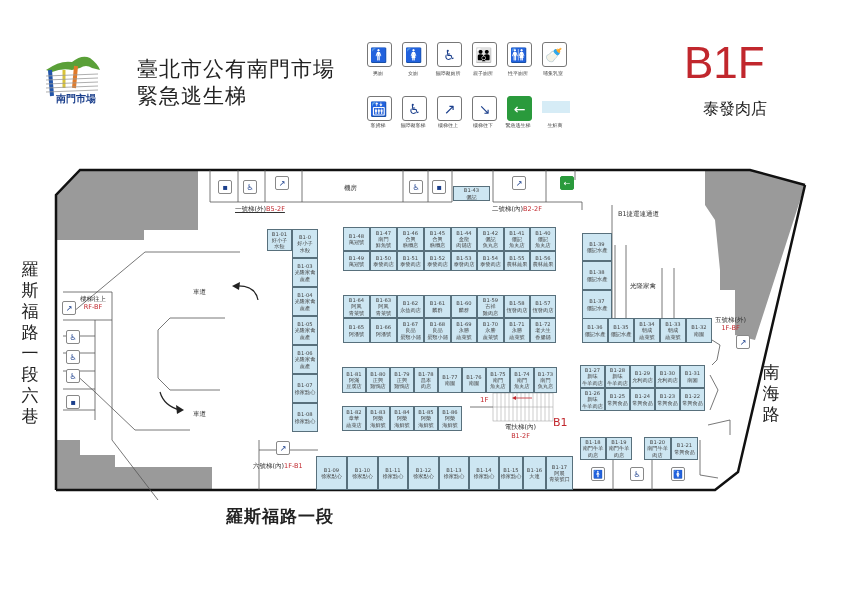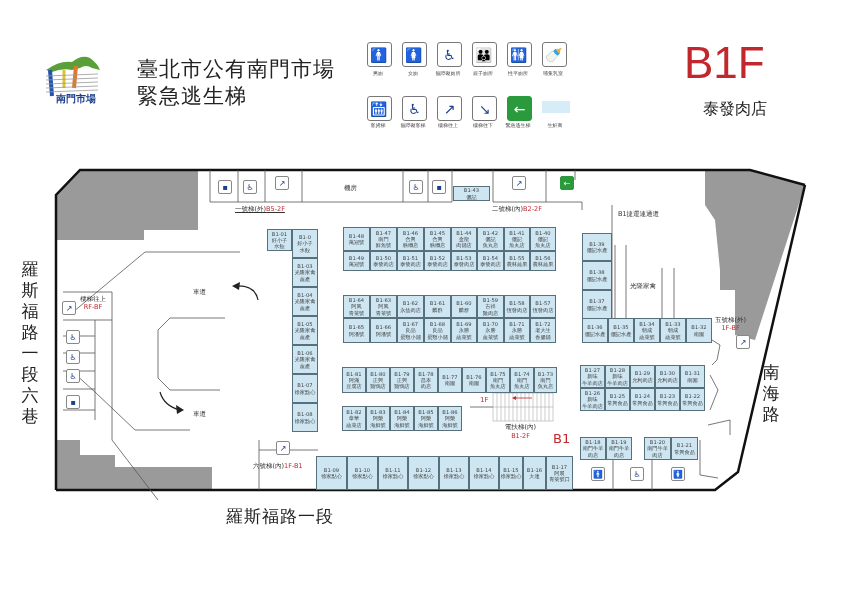--- a/index.html
+++ b/index.html
@@ -148,21 +148,21 @@
     <line x1="545" y1="393" x2="545" y2="421"></line>
       <line x1="549" y1="393" x2="549" y2="421"></line>
     <line x1="493" y1="407" x2="553" y2="407"></line>
   </g>
   <line x1="515" y1="398" x2="532" y2="398" stroke="#c1272d" stroke-width="0.8"></line>
   <polygon points="512,398 516,396 516,400" fill="#c1272d"></polygon>
   <line x1="470" y1="407" x2="493" y2="407" stroke="#555" stroke-width="0.8"></line>
 </svg>
 
 <div class="road-v" style="left:20px;top:259px;">羅斯福路一段六巷</div>
-<div class="road-h" style="left:226px;top:505px;">羅斯福路一段</div>
+<div class="road-h" style="left:226px;top:505px;font-weight:bold;">羅斯福路一段</div>
 <div class="road-v" style="left:761px;top:362px;">南海路</div>
 
 <div class="small" style="left:344px;top:184px;">機房</div>
 <div class="small" style="left:235px;top:205px;text-decoration:underline;">
   <span>一號梯(外)</span><span class="red">B5-2F</span>
 </div>
 <div class="small" style="left:492px;top:205px;">
   <span>二號梯(內)</span><span class="red">B2-2F</span>
 </div>
 <div class="small" style="left:618px;top:210px;">B1捷運連通道</div>
@@ -174,21 +174,21 @@
 <div class="small" style="left:253px;top:462px;">
   <span>六號梯(內)</span><span class="red">1F-B1</span>
 </div>
 <div class="small" style="left:80px;top:295px;text-align:center;line-height:8px;">
   <div>樓梯往上</div>
   <div class="red">RF-BF</div>
 </div>
 <div class="small" style="left:193px;top:288px;">車道</div>
 <div class="small" style="left:193px;top:410px;">車道</div>
 <div class="small red" style="left:480px;top:396px;font-size:7px;">1F</div>
-<div class="small red" style="left:553px;top:431px;font-size:13px;">B1</div>
+<div class="small red" style="left:553px;top:416px;font-size:11px;">B1</div>
 <div class="small" style="left:505px;top:423px;text-align:center;line-height:9px;">
   <div>電扶梯(內)</div>
   <div class="red">B1-2F</div>
 </div>
 
 <div class="ico" style="left:218px;top:180px;color:#1b3f8c;">▪</div>
 <div class="ico" style="left:243px;top:180px;color:#1b3f8c;">♿</div>
 <div class="ico" style="left:275px;top:176px;color:#1b3f8c;">↗</div>
 <div class="ico" style="left:409px;top:180px;color:#1b3f8c;">♿</div>
 <div class="ico" style="left:432px;top:180px;color:#1b3f8c;">▪</div>

